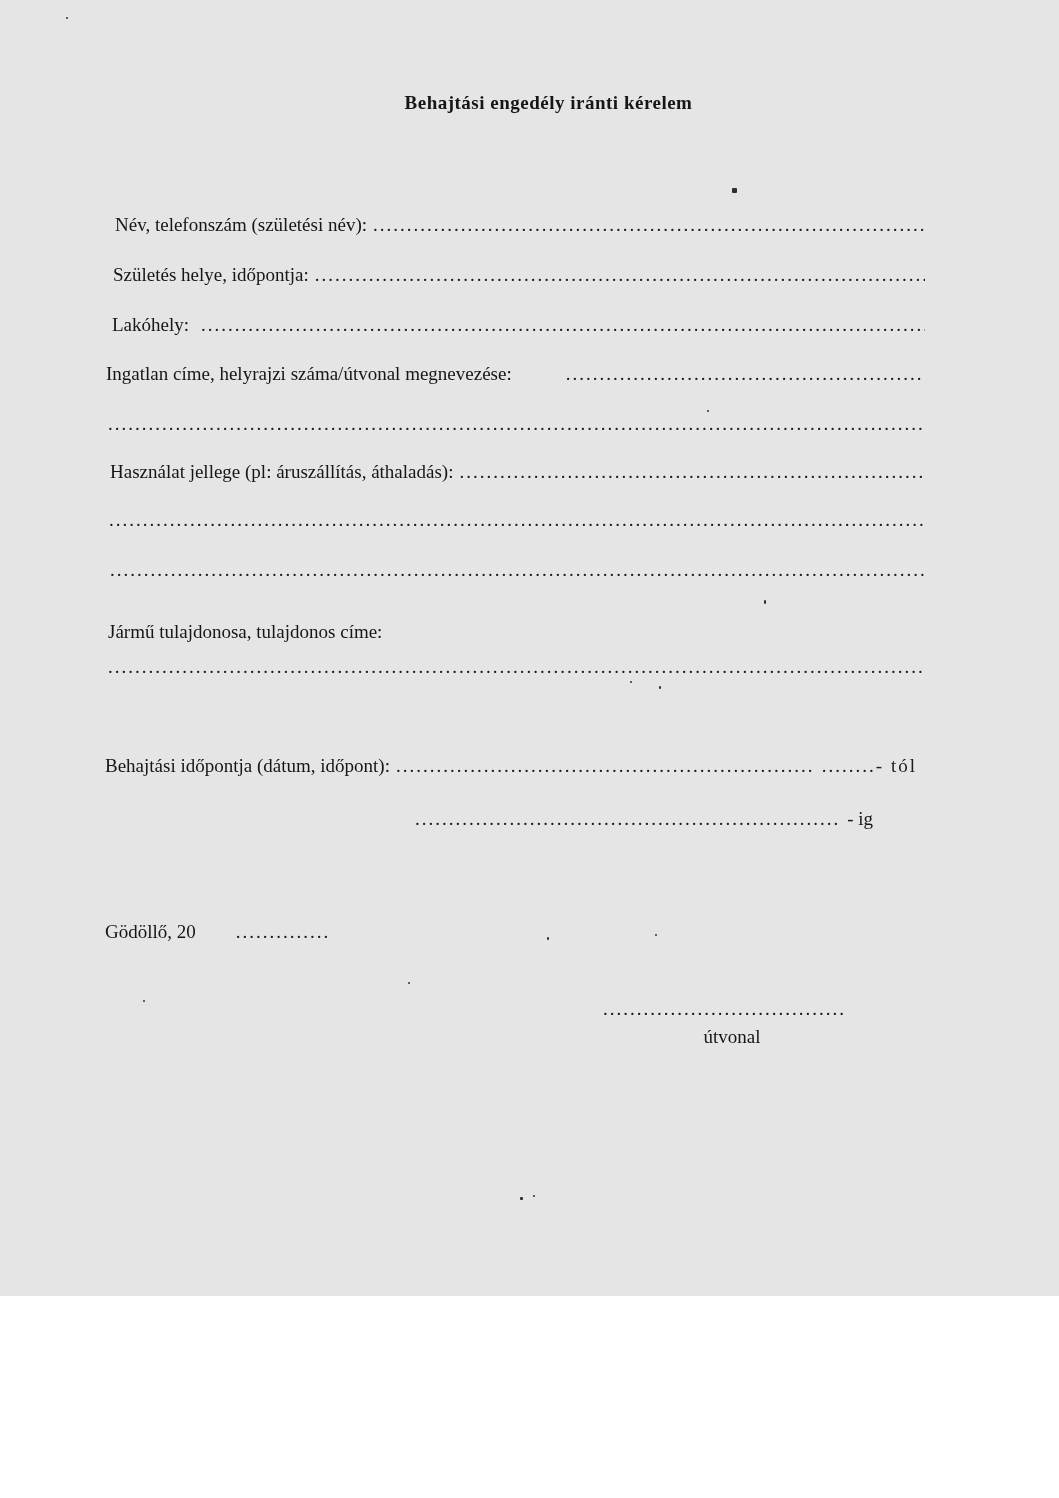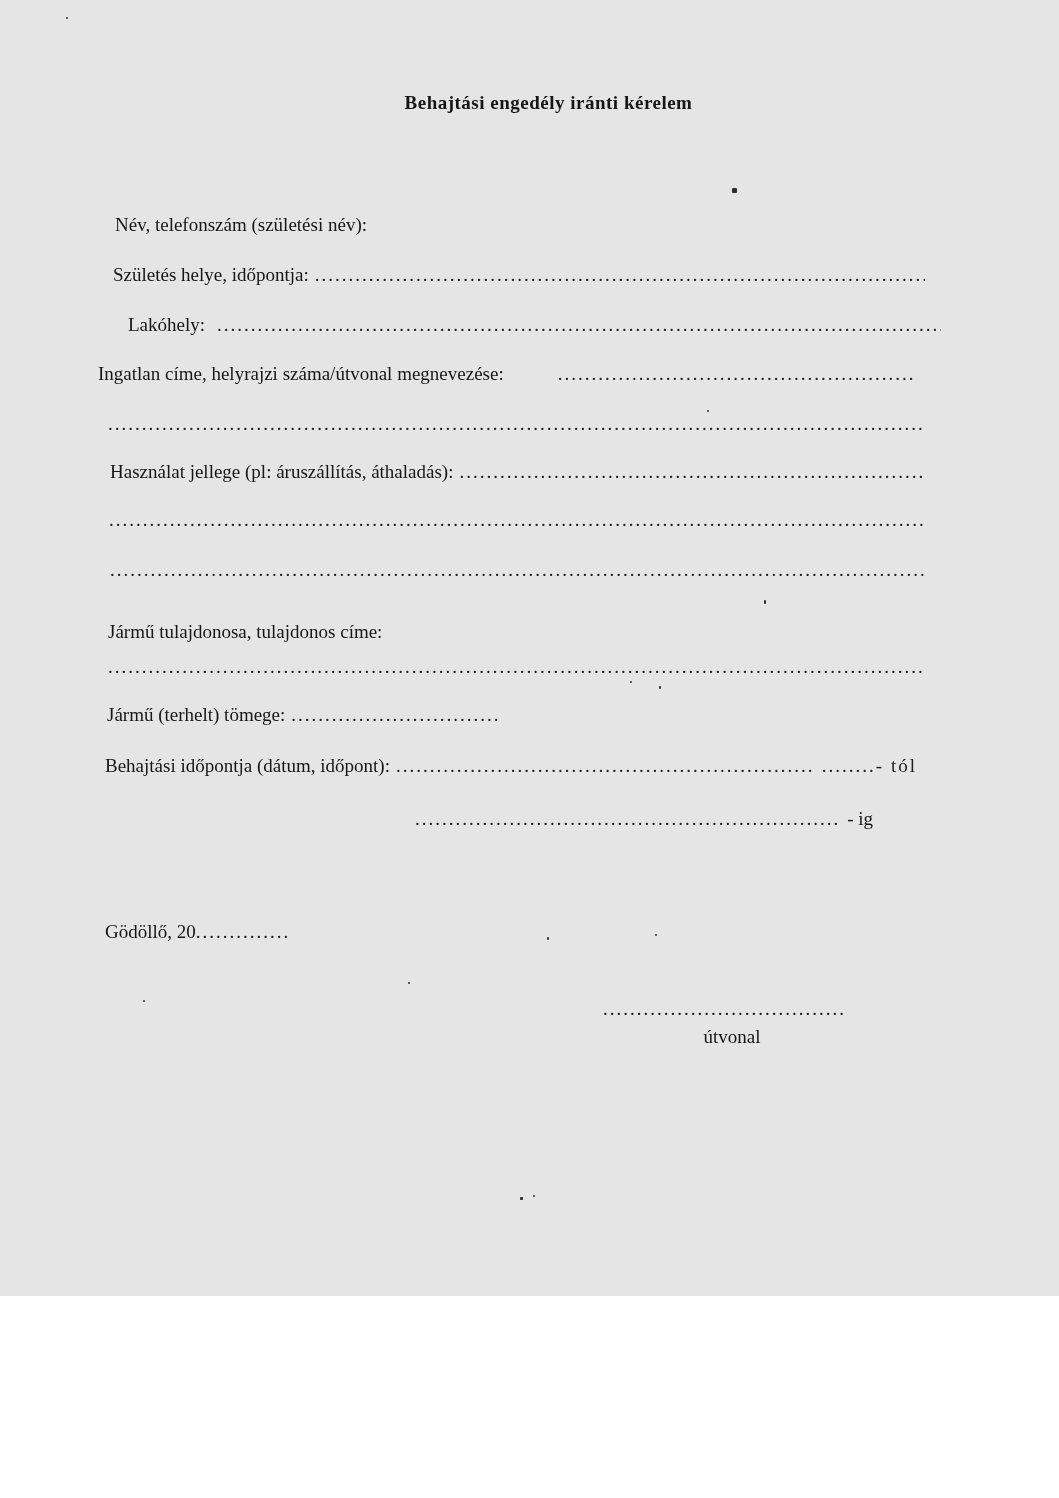--- a/index.html
+++ b/index.html
@@ -59,36 +59,36 @@
   .sig-label { display: block; line-height: 26px; margin-top: 2px; }
   .speck { position: absolute; background: #2f2f2f; border-radius: 1px; }
 </style>
 </head>
 <body>
 
 <div class="page">
 
   <div class="doc-title">Behajtási engedély iránti kérelem</div>
 
-  <div class="line" style="top:212px; left:115px; width:810px;flex-direction:column;">
+  <div class="line" style="top:212px; left:115px; width:810px;">
     <span class="label">Név, telefonszám (születési név):</span>
     <span class="fill">........................................................................................................................................................................................................................</span>
   </div>
 
   <div class="line" style="top:262px; left:113px; width:812px;">
     <span class="label">Születés helye, időpontja:</span>
     <span class="fill">........................................................................................................................................................................................................................</span>
   </div>
 
-  <div class="line" style="top:312px; left:128px; width:813px;gap:6px;">
+  <div class="line" style="top:312px; left:112px; width:813px;gap:6px;">
     <span class="label">Lakóhely:</span>
     <span class="fill">........................................................................................................................................................................................................................</span>
   </div>
 
-  <div class="line" style="top:361px; left:98px; width:815px;gap:48px;">
+  <div class="line" style="top:361px; left:106px; width:815px;gap:48px;">
     <span class="label">Ingatlan címe, helyrajzi száma/útvonal megnevezése:</span>
     <span class="fill">........................................................................................................................................................................................................................</span>
   </div>
 
   <div class="line" style="top:411px; left:108px; width:817px;">
     <span class="fill">........................................................................................................................................................................................................................</span>
   </div>
 
   <div class="line" style="top:459px; left:110px; width:815px;">
     <span class="label">Használat jellege (pl: áruszállítás, áthaladás):</span>
@@ -104,37 +104,33 @@
   </div>
 
   <div class="line" style="top:604px; left:108px; width:817px;margin-top:15px;">
     <span class="label">Jármű tulajdonosa, tulajdonos címe:</span>
   </div>
 
   <div class="line" style="top:654px; left:108px; width:817px;">
     <span class="fill">........................................................................................................................................................................................................................</span>
   </div>
 
-  <div class="line" style="top:702px; left:107px; width:818px;">
-    <span class="label">Jármű (terhelt) tömege:</span>
-    <span class="dots">...............................</span>
-  </div>
 
   <div class="line" style="top:753px; left:105px; width:812px;">
     <span class="label">Behajtási időpontja (dátum, időpont):</span>
     <span class="fill">........................................................................................................................................................................................................................</span>
     <span class="suffix dots">........- tól</span>
   </div>
 
   <div class="line" style="top:806px; left:415px; width:458px;">
     <span class="fill">........................................................................................................................................................................................................................</span>
     <span class="suffix">- ig</span>
   </div>
 
-  <div class="line" style="top:919px; left:105px; width:400px;">
+  <div class="line" style="top:919px; left:105px; width:400px;gap:40px;">
     <span class="label" style="padding-right:0;">Gödöllő, 20</span>
     <span class="dots">..............</span>
   </div>
 
   <div class="sig-block">
     <span class="sig-dots">....................................</span>
     <span class="sig-label">útvonal</span>
   </div>
 
   <div class="speck" style="left:66px; top:17px; width:2px; height:2px;"></div>

